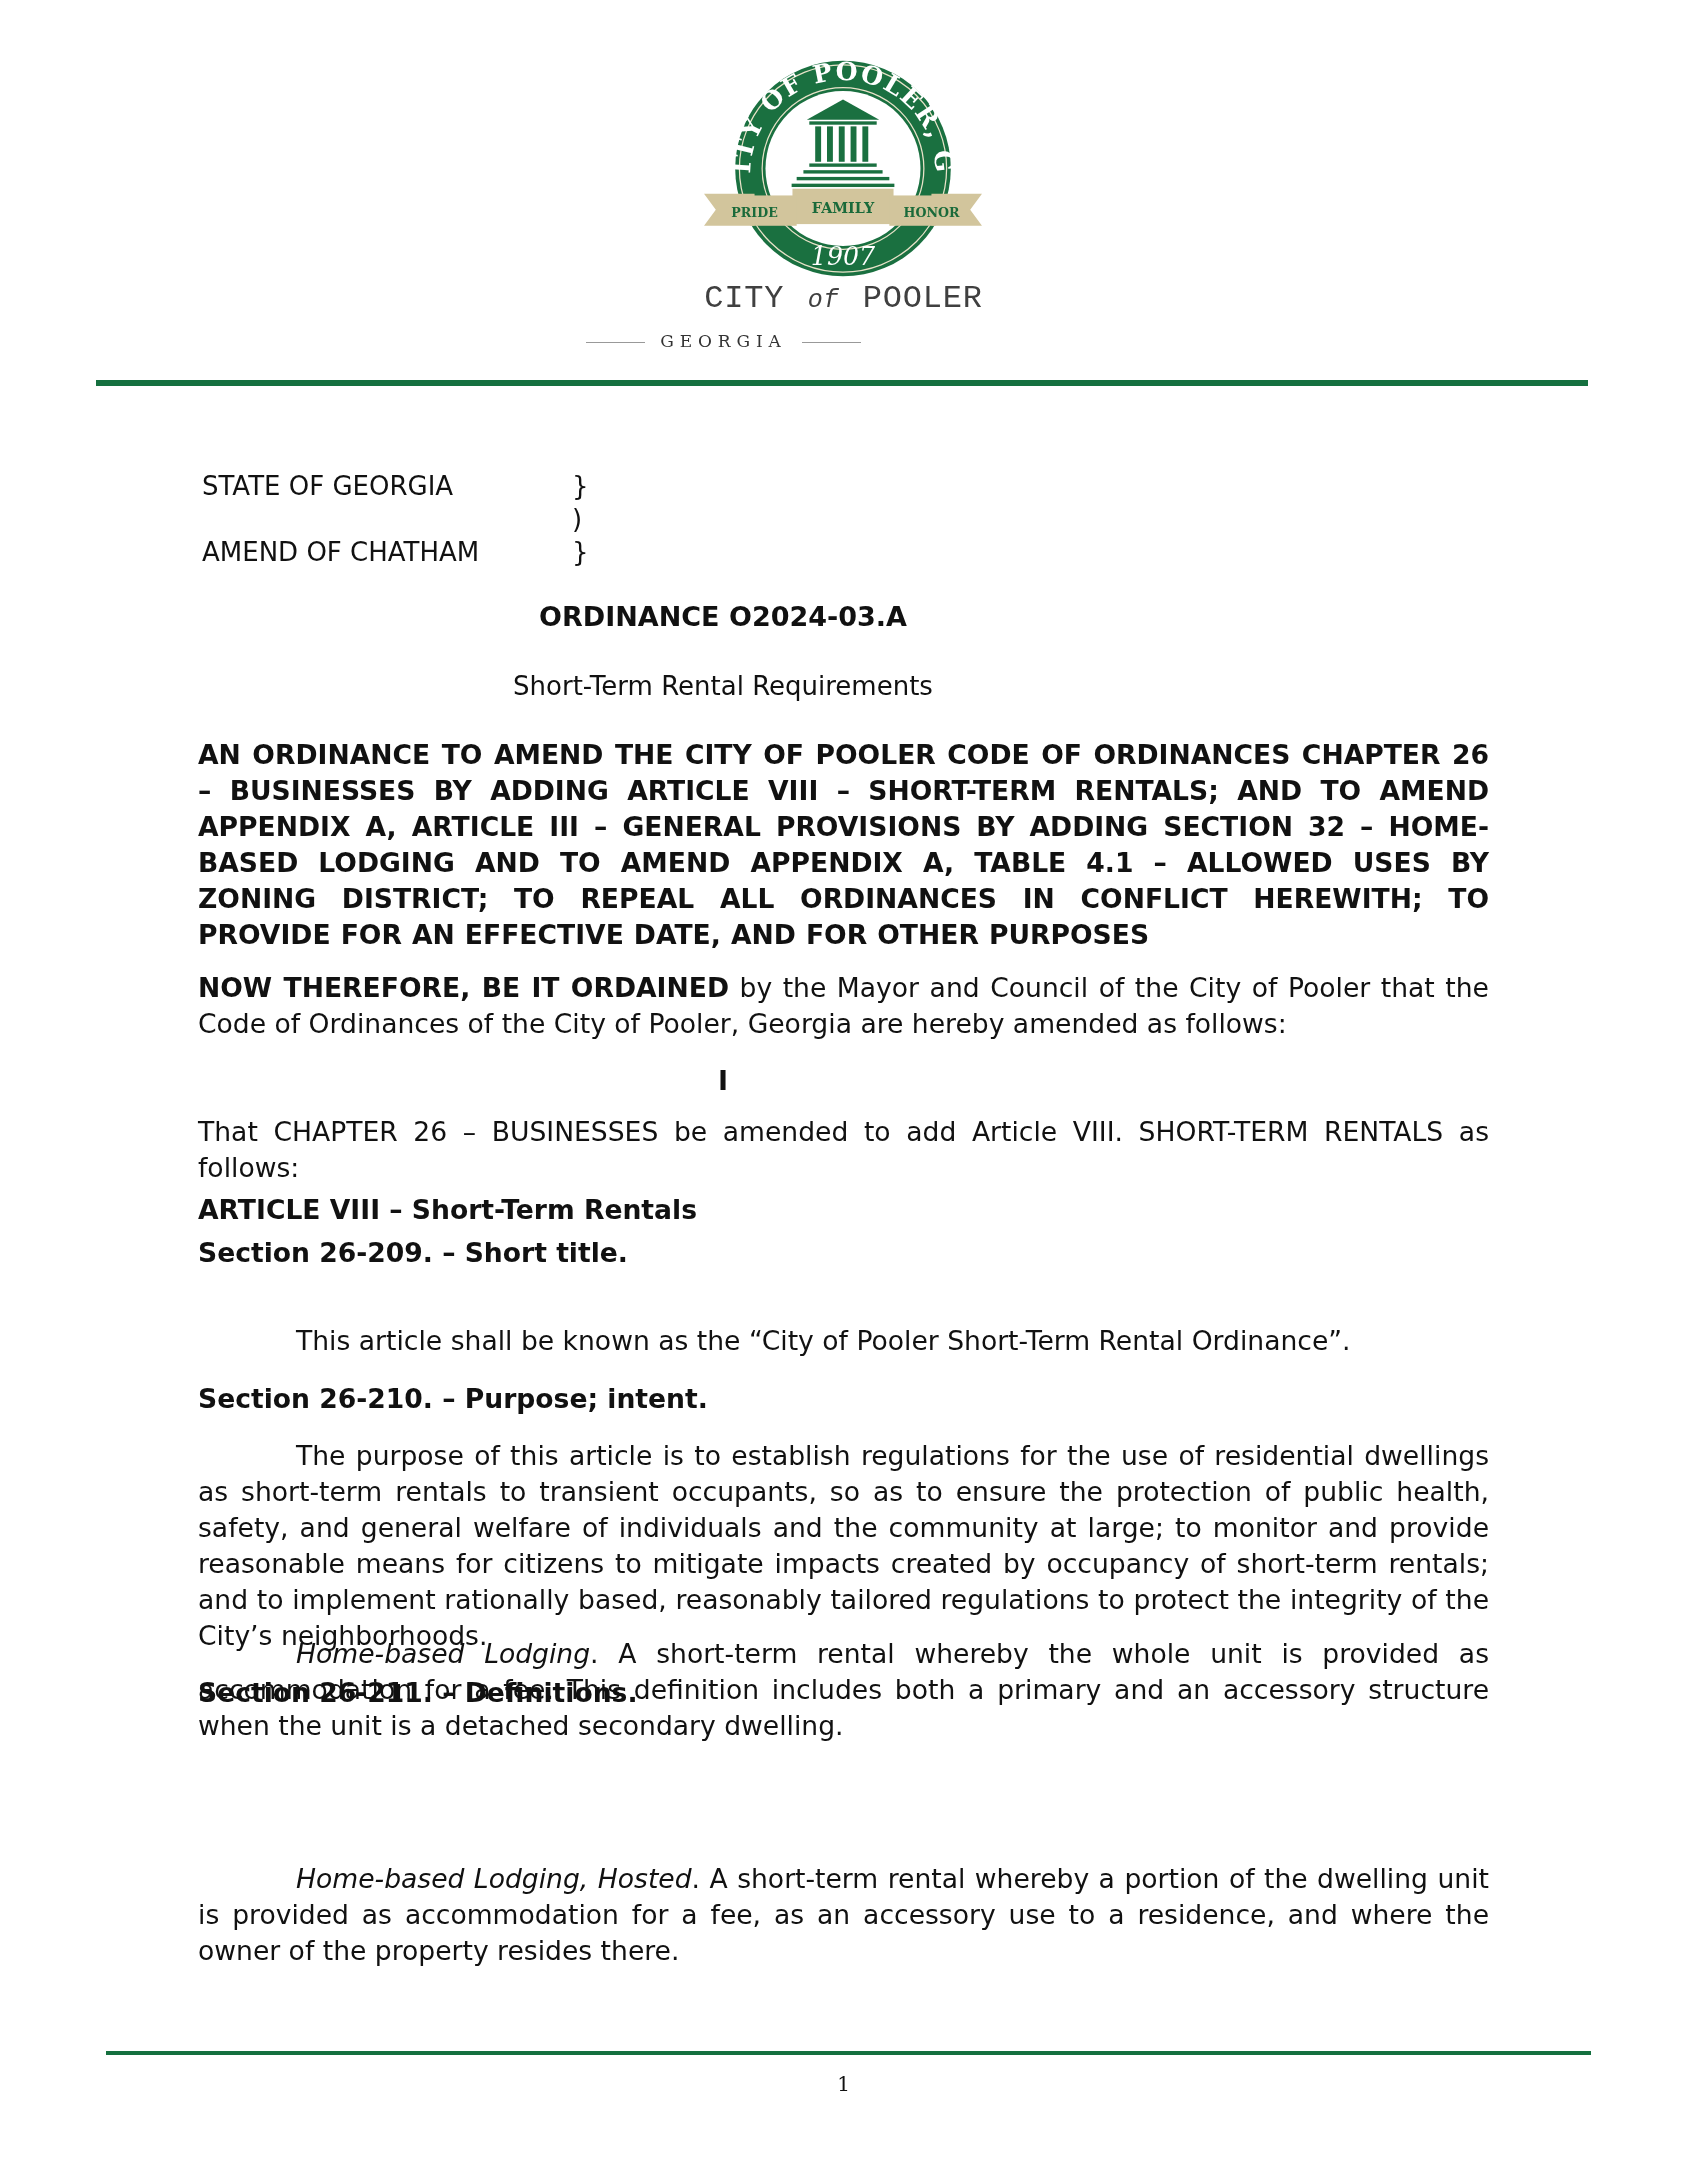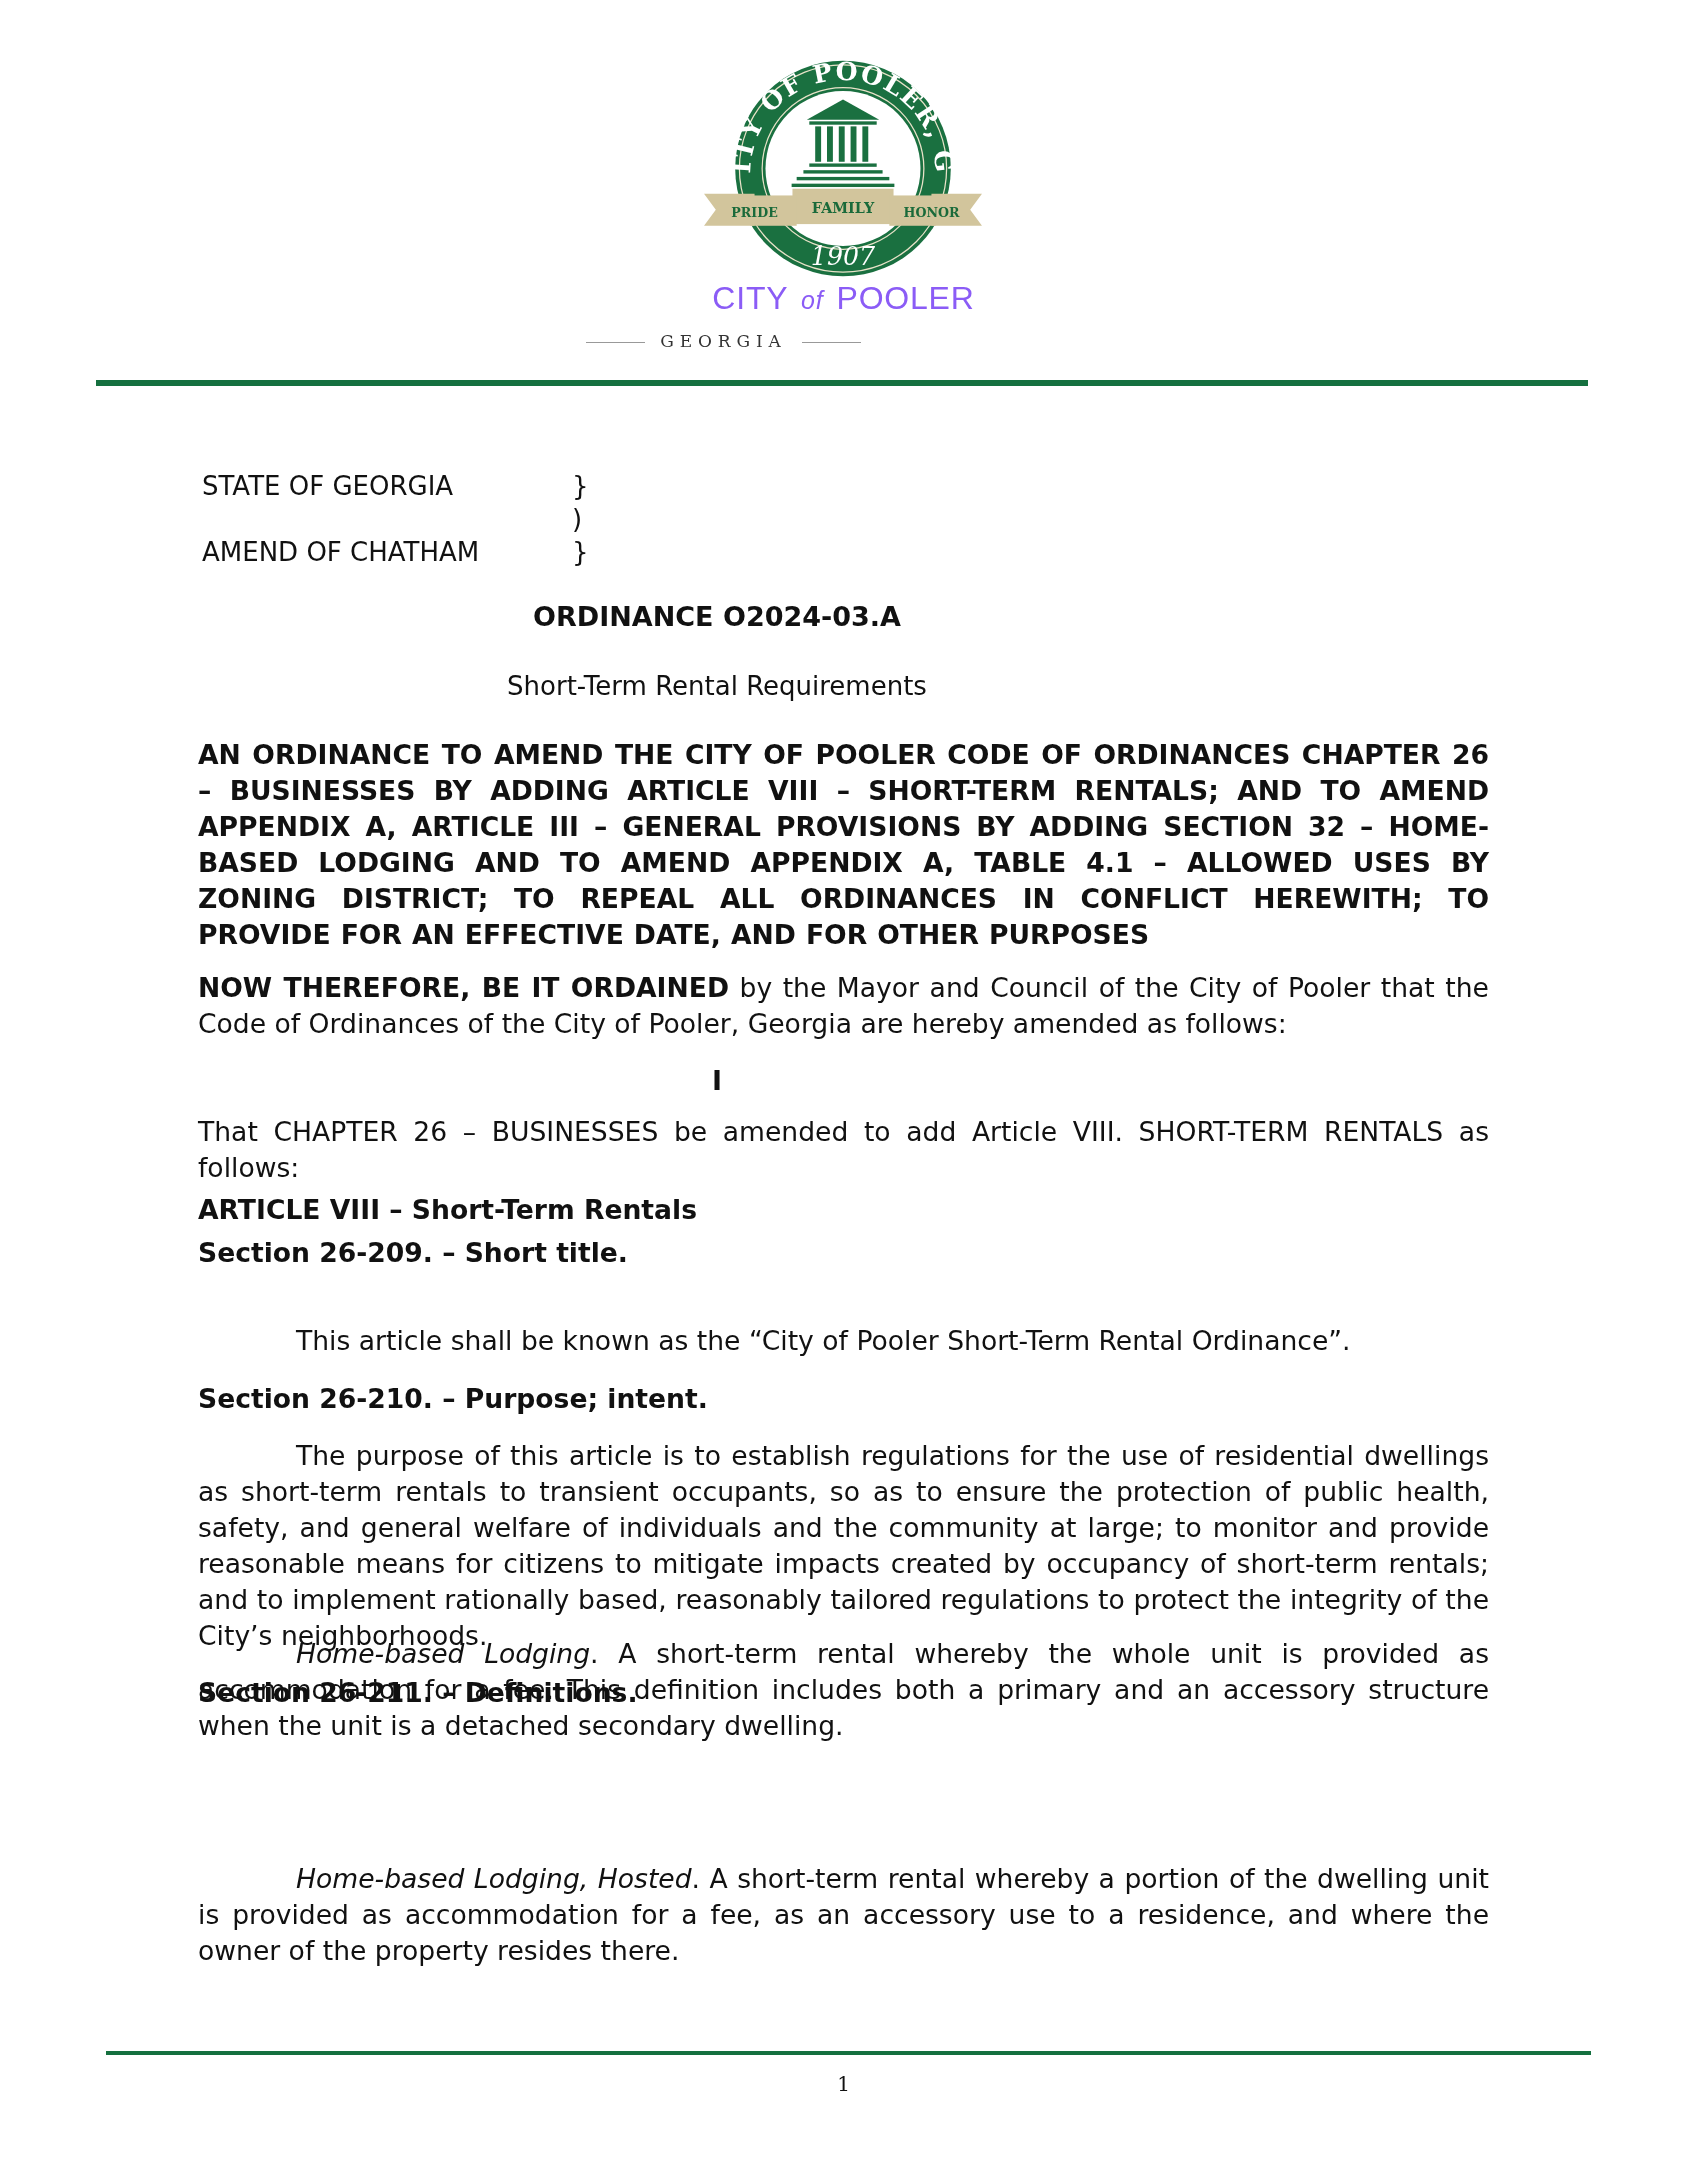--- a/index.html
+++ b/index.html
@@ -1,32 +1,32 @@
 <!DOCTYPE html>
 <html style="font-size:13.5px"><head>
 <meta charset="utf-8">
 <style>
   html, body { margin: 0; padding: 0; background: #ffffff; }
   body { width: 1687px; height: 2183px; position: relative; overflow: hidden; color: #111; font-family: "DejaVu Sans", sans-serif; }
   .abs { position: absolute; }
   
   .seal { left: 704px; top: 59px; width: 278px; height: 219px; }
-  .wordmark { left: 0; width: 1687px; top: 280px; text-align: center; font-family: Liberation Sans, sans-serif; font-size: 32px; letter-spacing: 0.8px; color: #8b5cf6; }
+  .wordmark { left: 0; width: 1687px; top: 280px; text-align: center; font-family: Liberation Mono, monospace; font-size: 32px; letter-spacing: 0.8px; color: #404040; }
   .wordmark .of { font-style: italic; font-size: 25px; margin: 0 3.4px; }
   .georgia { left: 0; width: 1447px; top: 331px; text-align: center; font-family: "DejaVu Serif", serif; font-size: 17px; letter-spacing: 5.9px; color: #333; }
   .georgia .dash { display: inline-block; width: 59px; height: 0.8px; background: #999; vertical-align: middle; margin: 0 15px; }
   .rule-top { left: 96px; top: 380px; width: 1492px; height: 5.9px; background: #15703f; }
   .rule-bottom { left: 106px; top: 2051px; width: 1485px; height: 4.2px; background: #15703f; }
   .page-num { left: 0; width: 1687px; top: 2072px; text-align: center; font-family: "DejaVu Serif", serif; font-size: 20px; color: #111; }
 
   .caption { font-size: 26px; line-height: 34px; }
   .caption-row { position: absolute; left: 202px; }
   .brace { position: absolute; left: 572px; font-size: 26px; }
 
-  .centered { position: absolute; left: 10px; width: 1398px; text-align: center; padding-left: 8px; }
+  .centered { position: absolute; left: 16px; width: 1398px; text-align: center; padding-left: 8px; }
   .ord-title { top: 601px; font-weight: bold; font-size: 27px; }
   .ord-sub { top: 671px; font-size: 26px; text-align: center; }
 
   .body-block { position: absolute; left: 198px; width: 1291px; font-size: 26.6px; line-height: 36px; text-align: justify; }
   .body-block p { margin: 0; }
   .bold { font-weight: bold; }
   .preamble { top: 737px; font-weight: bold; font-size: 26.6px; line-height: 36px; word-spacing: 0.8px; }
   .indent { text-indent: 98px; }
   .italic { font-style: italic; }
 </style>

